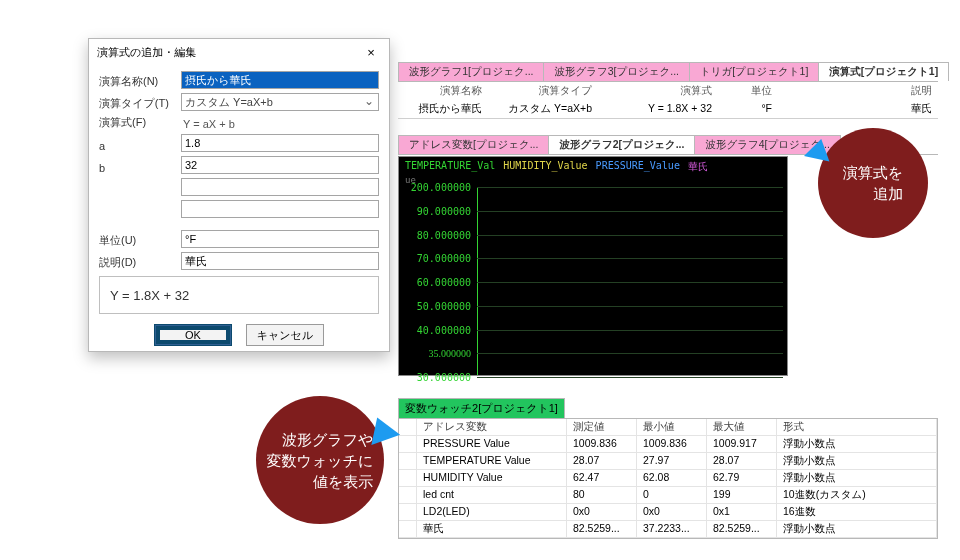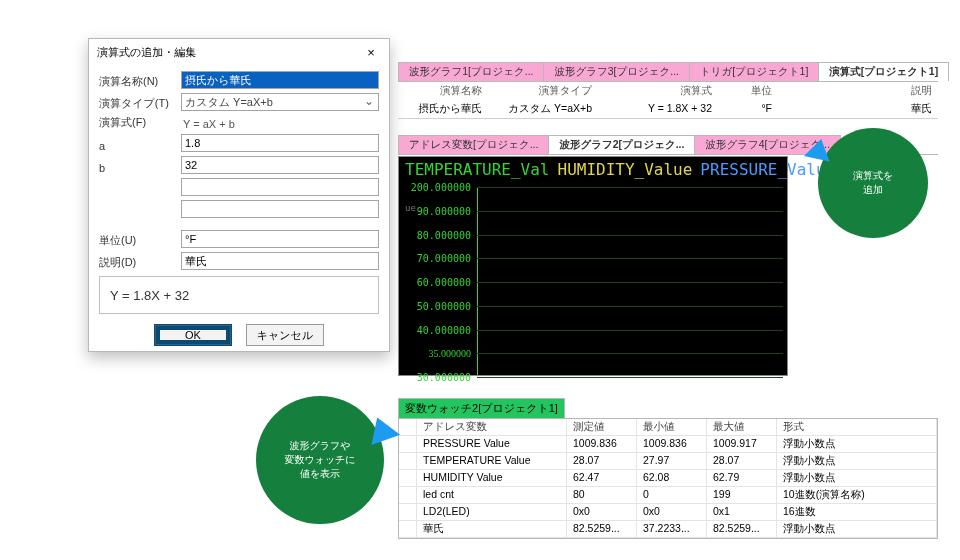--- a/index.html
+++ b/index.html
@@ -182,21 +182,21 @@
     width: 390px;
     height: 220px;
     background: #000;
     border: 1px solid #888;
   }
   .graph-legend {
     display: flex;
     gap: 8px;
     padding: 3px 6px;
     font-family: monospace;
-    font-size: 16px;
+    font-size: 10px;
   }
   .leg-t { color: #33d433; }
   .leg-h { color: #e0d54a; }
   .leg-p { color: #4a9bff; }
   .leg-f { color: #d85ce0; }
   .graph-ue {
     font-family: monospace;
     font-size: 9px;
     color: #777;
     padding-left: 6px;
@@ -268,28 +268,28 @@
   .wc1 { flex: 0 0 150px; }
   .wc2 { flex: 0 0 70px; }
   .wc3 { flex: 0 0 70px; }
   .wc4 { flex: 0 0 70px; }
   .wc5 { flex: 1; border-right: none; }
   .watch-hrow { background: #fff; color: #444; }
 
   
   .callout {
     position: absolute;
-    background: #15803d;
+    background: #7f1d1d;
     color: #fff;
     border-radius: 50%;
     display: flex;
     align-items: center;
     justify-content: center;
-    text-align: center;
-    font-size: 10px;
+    text-align: right;
+    font-size: 15px;
     line-height: 1.4;
   }
   .callout.c-add {
     right: 32px;
     top: 128px;
     width: 110px;
     height: 110px;
   }
   .callout.c-add::before {
     content: "";
@@ -479,21 +479,21 @@
           <div class="wc3">62.08</div>
           <div class="wc4">62.79</div>
           <div class="wc5">浮動小数点</div>
         </div>
         <div class="watch-row">
           <div class="wc0"></div>
           <div class="wc1">led cnt</div>
           <div class="wc2">80</div>
           <div class="wc3">0</div>
           <div class="wc4">199</div>
-          <div class="wc5">10進数(演算名称)</div>
+          <div class="wc5">10進数(カスタム)</div>
         </div>
         <div class="watch-row">
           <div class="wc0"></div>
           <div class="wc1">LD2(LED)</div>
           <div class="wc2">0x0</div>
           <div class="wc3">0x0</div>
           <div class="wc4">0x1</div>
           <div class="wc5">16進数</div>
         </div>
         <div class="watch-row">

